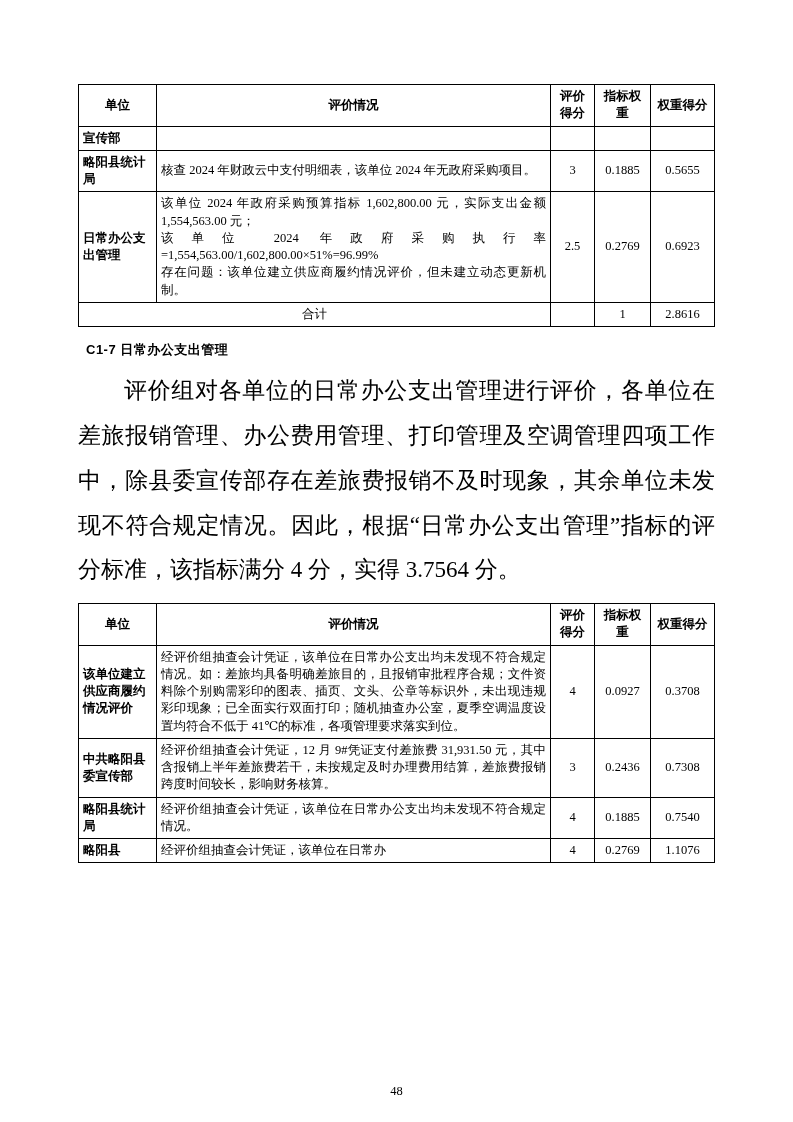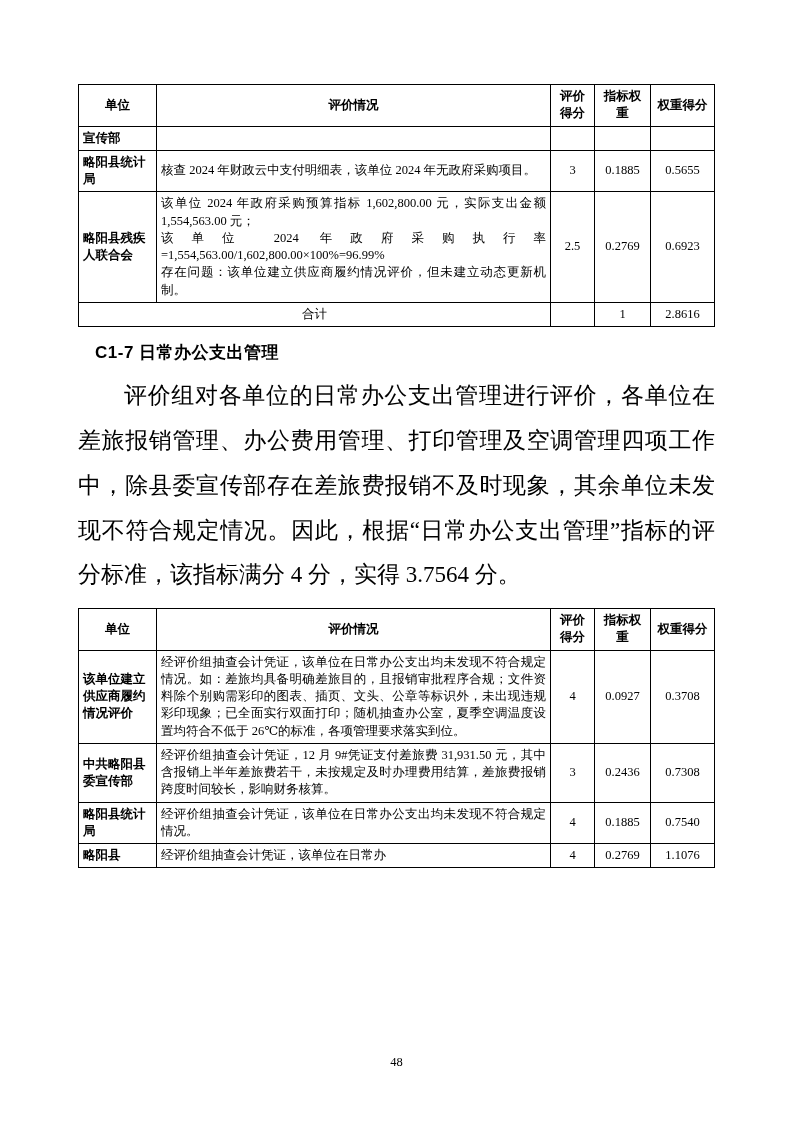--- a/index.html
+++ b/index.html
@@ -62,37 +62,37 @@
   }
 
   .total-row td {
     text-align: center;
     font-weight: normal;
     font-size: 13px;
     margin-top: 36px;
   }
 
   h2.section-title {
-    font-size: 17px;
+    font-size: 13px;
     font-weight: bold;
-    margin: 14px 0 10px 17px;
+    margin: 14px 0 10px 8px;
     font-family: "Liberation Sans", "DejaVu Sans", sans-serif;
     letter-spacing: 0.5px;
   }
   p.body-par {
     font-size: 23px;
     line-height: 1.95;
     margin: 0 0 10px 0;
     text-indent: 2em;
     text-align: justify;
     font-family: "Liberation Serif", "DejaVu Serif", serif;
   }
   .page-number {
     position: absolute;
-    bottom: 52px;
+    bottom: 23px;
     left: 0;
     width: 793px;
     text-align: center;
     font-size: 12.5px;
     font-family: "Liberation Serif", "DejaVu Serif", serif;
   }
   .small-desc { font-size: 12.3px; }
 </style>
 </head>
 <body>
@@ -125,24 +125,24 @@
         <td class="cell-center"></td>
       </tr>
       <tr>
         <td class="cell-unit">略阳县统计局</td>
         <td class="cell-desc">核查 2024 年财政云中支付明细表，该单位 2024 年无政府采购项目。</td>
         <td class="cell-center">3</td>
         <td class="cell-center">0.1885</td>
         <td class="cell-center">0.5655</td>
       </tr>
       <tr>
-        <td class="cell-unit">略阳县残疾人联合会</td>
+        <td class="cell-unit">日常办公支出管理</td>
         <td class="cell-desc">
           <div>该单位 2024 年政府采购预算指标 1,602,800.00 元，实际支出金额 1,554,563.00 元；</div>
-          <div>该单位 2024 年政府采购执行率=1,554,563.00/1,602,800.00×100%=96.99%</div>
+          <div>该单位 2024 年政府采购执行率=1,554,563.00/1,602,800.00×51%=96.99%</div>
           <div>存在问题：该单位建立供应商履约情况评价，但未建立动态更新机制。</div>
         </td>
         <td class="cell-center">2.5</td>
         <td class="cell-center">0.2769</td>
         <td class="cell-center">0.6923</td>
       </tr>
       <tr class="total-row">
         <td colspan="2">合计</td>
         <td></td>
         <td>1</td>
@@ -168,21 +168,21 @@
         <th class="th-cell">单位</th>
         <th class="th-cell">评价情况</th>
         <th class="th-cell">评价得分</th>
         <th class="th-cell">指标权重</th>
         <th class="th-cell">权重得分</th>
       </tr>
     </thead>
     <tbody>
       <tr>
         <td class="cell-unit">该单位建立供应商履约情况评价</td>
-        <td class="cell-desc small-desc">经评价组抽查会计凭证，该单位在日常办公支出均未发现不符合规定情况。如：差旅均具备明确差旅目的，且报销审批程序合规；文件资料除个别购需彩印的图表、插页、文头、公章等标识外，未出现违规彩印现象；已全面实行双面打印；随机抽查办公室，夏季空调温度设置均符合不低于 26℃的标准，各项管理要求落实到位。</td>
+        <td class="cell-desc small-desc">经评价组抽查会计凭证，该单位在日常办公支出均未发现不符合规定情况。如：差旅均具备明确差旅目的，且报销审批程序合规；文件资料除个别购需彩印的图表、插页、文头、公章等标识外，未出现违规彩印现象；已全面实行双面打印；随机抽查办公室，夏季空调温度设置均符合不低于 41℃的标准，各项管理要求落实到位。</td>
         <td class="cell-center">4</td>
         <td class="cell-center">0.0927</td>
         <td class="cell-center">0.3708</td>
       </tr>
       <tr>
         <td class="cell-unit">中共略阳县委宣传部</td>
         <td class="cell-desc small-desc">经评价组抽查会计凭证，12 月 9#凭证支付差旅费 31,931.50 元，其中含报销上半年差旅费若干，未按规定及时办理费用结算，差旅费报销跨度时间较长，影响财务核算。</td>
         <td class="cell-center">3</td>
         <td class="cell-center">0.2436</td>
         <td class="cell-center">0.7308</td>

